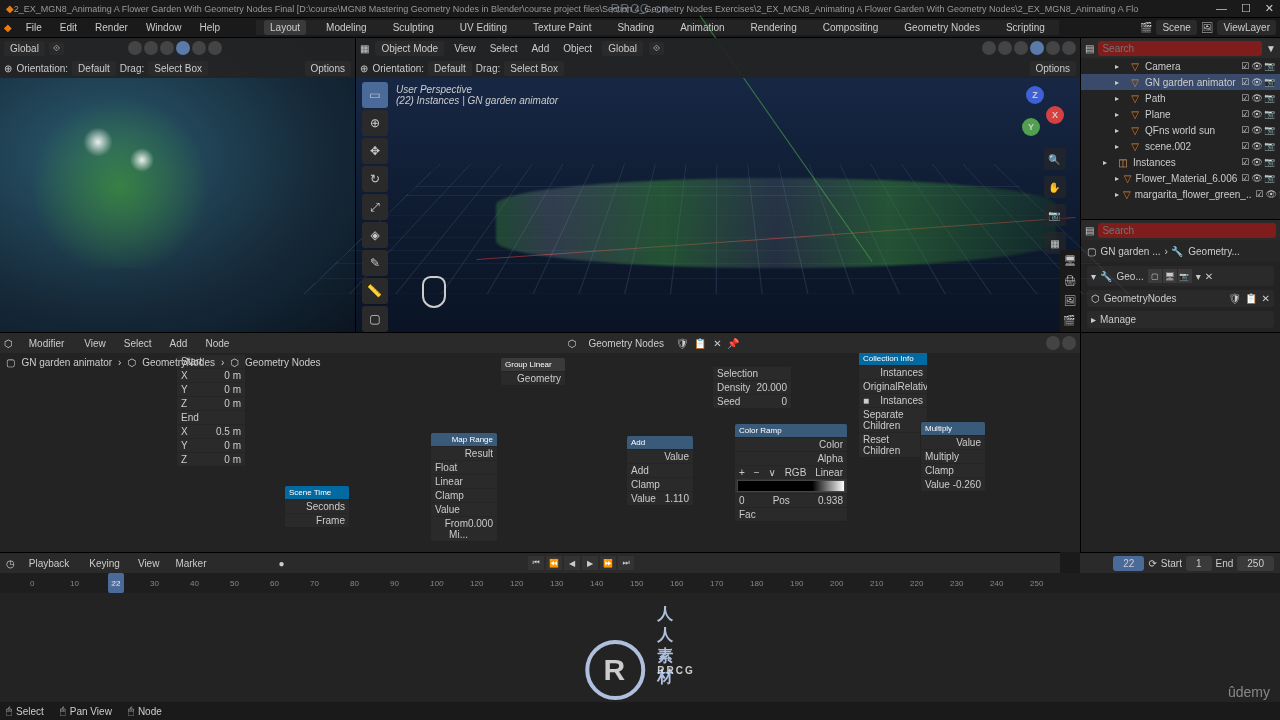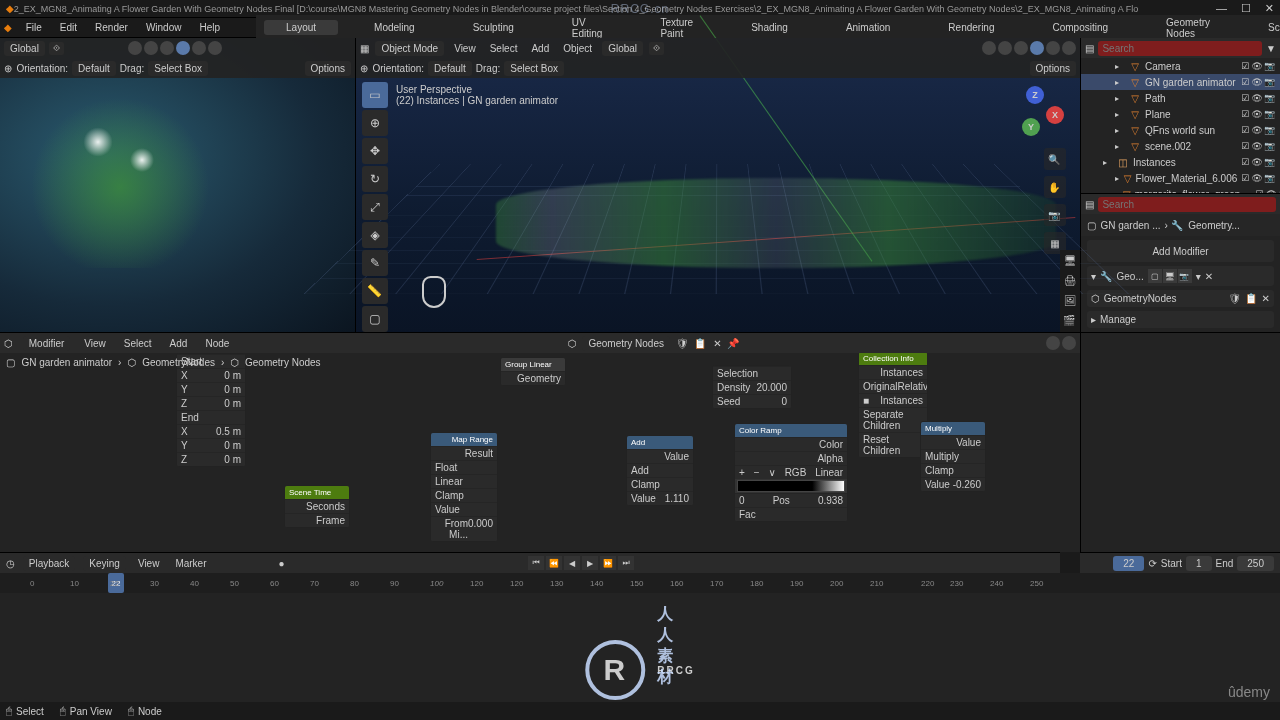--- a/index.html
+++ b/index.html
@@ -6,37 +6,37 @@
 body { background: #232323; width: 1280px; height: 720px; overflow: hidden; position: relative; }
 .titlebar { height: 18px; background: #1a1a1a; display: flex; align-items: center; padding: 0 6px; border-bottom: 1px solid #000; }
 .titlebar-text { flex: 1; font-size: 9px; color: #999; }
 .win-controls { display: flex; gap: 14px; }
 .win-btn { cursor: pointer; font-size: 11px; }
 .menubar { height: 20px; background: #1a1a1a; display: flex; align-items: center; padding: 0 4px; gap: 12px; border-bottom: 1px solid #000; }
 .menubar-left { display: flex; gap: 10px; align-items: center; }
 .menubar-item { cursor: pointer; padding: 2px 4px; }
 .scene-scroll { margin-left: auto; display: flex; align-items: center; gap: 4px; }
 .toolbar { height: 20px; background: #232323; display: flex; align-items: center; padding: 0 8px; gap: 14px; border-bottom: 1px solid #111; }
-.tab { padding: 2px 22px; cursor: pointer; }
+.tab { padding: 2px 6px; cursor: pointer; }
 .tab.active { background: #3a3a3a; border-radius: 3px; }
 .main-split { display: flex; height: 294px; }
 .left-vp { width: 355px; position: relative; background: radial-gradient(ellipse at 30% 40%, #2a5b6f 0%, #162a3a 60%, #0b1520 100%); }
 .left-header { position: absolute; top: 0; left: 0; right: 0; height: 20px; background: rgba(35,35,35,0.92); display: flex; align-items: center; padding: 0 4px; gap: 4px; }
 .left-header2 { position: absolute; top: 20px; left: 0; right: 0; height: 20px; background: rgba(35,35,35,0.92); display: flex; align-items: center; padding: 0 4px; gap: 4px; }
 .dropdown { background: #2a2a2a; padding: 2px 6px; border-radius: 3px; cursor: pointer; }
 .flowers { position: absolute; top: 50px; left: 10px; width: 220px; height: 180px; }
 .flowers::before { content: ''; position: absolute; inset: 0; background: radial-gradient(circle at 40% 30%, rgba(255,255,255,0.9) 0%, rgba(255,255,255,0) 8%), radial-gradient(circle at 60% 40%, rgba(255,255,255,0.9) 0%, rgba(255,255,255,0) 7%), radial-gradient(circle at 50% 55%, rgba(60,140,60,0.8) 0%, rgba(30,90,40,0) 60%); }
 .right-vp { flex: 1; position: relative; background: linear-gradient(#1a2a4a 0%, #0e1b30 60%, #0a1425 100%); border-left: 1px solid #000; }
 .grid { position: absolute; inset: 0; background-image: repeating-linear-gradient(90deg, rgba(80,100,140,0.3) 0 1px, transparent 1px 40px), repeating-linear-gradient(0deg, rgba(80,100,140,0.2) 0 1px, transparent 1px 25px); transform: perspective(600px) rotateX(60deg); transform-origin: center 70%; }
 .vp-header { position: absolute; top: 0; left: 0; right: 0; height: 20px; background: rgba(35,35,35,0.92); display: flex; align-items: center; padding: 0 4px; gap: 6px; }
 .vp-header2 { position: absolute; top: 20px; left: 0; right: 0; height: 20px; background: rgba(35,35,35,0.92); display: flex; align-items: center; padding: 0 4px; gap: 4px; }
 .toolbar-vert { position: absolute; left: 6px; top: 44px; display: flex; flex-direction: column; gap: 2px; }
 .tool-btn { width: 26px; height: 26px; background: #2a2a2a; border-radius: 3px; cursor: pointer; display: flex; align-items: center; justify-content: center; font-size: 12px; }
 .tool-btn.active { background: #4a6a9a; }
-.perspective-label { position: absolute; left: 40px; top: 46px; font-size: 10px; color: #ddd; }
+.perspective-label { position: absolute; left: 40px; top: 46px; font-size: 10px; color: #ddd; font-style: italic; }
 .gizmo { position: absolute; right: 16px; top: 48px; width: 56px; height: 56px; }
 .gizmo-axis { position: absolute; width: 18px; height: 18px; border-radius: 50%; font-size: 9px; display: flex; align-items: center; justify-content: center; font-weight: bold; }
 .gz-x { background: #d54040; right: 0; top: 20px; }
 .gz-y { background: #50a050; left: 14px; bottom: 6px; }
 .gz-z { background: #4060d5; left: 18px; top: 0; }
 .vp-icons { position: absolute; right: 14px; top: 110px; display: flex; flex-direction: column; gap: 6px; }
 .vp-icon { width: 22px; height: 22px; background: rgba(40,40,40,0.6); border-radius: 3px; cursor: pointer; display: flex; align-items: center; justify-content: center; }
 .mouse-icon { position: absolute; left: 66px; top: 238px; width: 24px; height: 32px; border: 2px solid #ccc; border-radius: 10px 10px 14px 14px; }
 .flowers-3d { position: absolute; left: 140px; top: 140px; width: 560px; height: 90px; background: linear-gradient(90deg, rgba(60,140,60,0.4) 0%, rgba(255,255,255,0.15) 10%, rgba(60,140,60,0.5) 30%, rgba(255,255,255,0.1) 50%, rgba(60,140,60,0.5) 70%, rgba(40,100,40,0.2) 100%); border-radius: 50% / 30%; filter: blur(1px); }
 .outliner { width: 200px; background: #232323; border-left: 1px solid #000; overflow: hidden; }
@@ -58,21 +58,21 @@
 .props-tabs { position: absolute; right: 200px; top: 260px; width: 20px; display: flex; flex-direction: column; background: #1a1a1a; }
 .prop-tab { width: 20px; height: 20px; display: flex; align-items: center; justify-content: center; cursor: pointer; font-size: 10px; }
 .prop-tab.active { background: #3a3a3a; }
 .node-editor { height: 220px; background: #1a1a1a; border-top: 1px solid #000; position: relative; display: flex; }
 .node-area { flex: 1; position: relative; background: #232323; overflow: hidden; }
 .node-header { position: absolute; top: 0; left: 0; right: 0; height: 20px; background: #2a2a2a; display: flex; align-items: center; padding: 0 4px; gap: 10px; z-index: 10; }
 .node-header-right { height: 20px; background: #2a2a2a; display: flex; align-items: center; padding: 0 4px; gap: 6px; position: absolute; top: 0; right: 0; z-index: 10; }
 .node-path { position: absolute; top: 24px; left: 6px; display: flex; align-items: center; gap: 6px; z-index: 5; font-size: 9px; }
 .node-box { position: absolute; background: #333; border-radius: 3px; font-size: 8px; overflow: hidden; border: 1px solid #222; }
 .node-title { background: #3a5a7a; padding: 2px 4px; font-size: 8px; color: #fff; }
-.node-title.red { background: #4d7c0f; }
+.node-title.red { background: #0369a1; }
 .node-title.dark { background: #3a3a3a; }
 .node-row { padding: 1px 4px; display: flex; justify-content: space-between; background: #2a2a2a; border-top: 1px solid #252525; }
 .timeline { height: 40px; background: #232323; border-top: 1px solid #000; }
 .tl-header { height: 20px; display: flex; align-items: center; padding: 0 6px; gap: 8px; background: #2a2a2a; }
 .tl-transport { display: flex; gap: 2px; margin: 0 auto; }
 .tl-btn { width: 16px; height: 14px; background: #333; cursor: pointer; display: flex; align-items: center; justify-content: center; font-size: 8px; }
 .tl-frames { display: flex; gap: 4px; align-items: center; }
 .frame-num { background: #3a3a3a; padding: 2px 10px; border-radius: 3px; }
 .frame-num.current { background: #4a6a9a; }
 .tl-ruler { height: 20px; position: relative; background: #1e1e1e; display: flex; align-items: center; }
@@ -331,21 +331,20 @@
         <span>▤</span>
         <input class="search-input" placeholder="Search" style="">
       </div>
       <div class="breadcrumb">
         <span>▢</span>
         <span>GN garden ...</span>
         <span>›</span>
         <span>🔧</span>
         <span>Geometry...</span>
       </div>
-      <div class="add-modifier">Add Modifier</div>
       <div class="mod-row">
         <span>▾</span>
         <span>🔧</span>
         <span>Geo...</span>
         <div class="mod-icons">
           <span class="mod-icon-btn">▢</span>
           <span class="mod-icon-btn">🖥</span>
           <span class="mod-icon-btn">📷</span>
         </div>
         <span>▾</span>
@@ -637,21 +636,21 @@
       <span class="tl-tick" style="left: 510px;">120</span>
       <span class="tl-tick" style="left: 550px;">130</span>
       <span class="tl-tick" style="left: 590px;">140</span>
       <span class="tl-tick" style="left: 630px;">150</span>
       <span class="tl-tick" style="left: 670px;">160</span>
       <span class="tl-tick" style="left: 710px;">170</span>
       <span class="tl-tick" style="left: 750px;">180</span>
       <span class="tl-tick" style="left: 790px;">190</span>
       <span class="tl-tick" style="left: 830px;">200</span>
       <span class="tl-tick" style="left: 870px;">210</span>
-      <span class="tl-tick" style="left: 910px; margin-left: 11px;">220</span>
+      <span class="tl-tick" style="left: 910px;">220</span>
       <span class="tl-tick" style="left: 950px;">230</span>
       <span class="tl-tick" style="left: 990px;">240</span>
       <span class="tl-tick" style="left: 1030px;">250</span>
     </div>
 </div>
 
 <div class="statusbar">
   <div class="status-item">
       <span>🖱</span>
       <span>Select</span>

